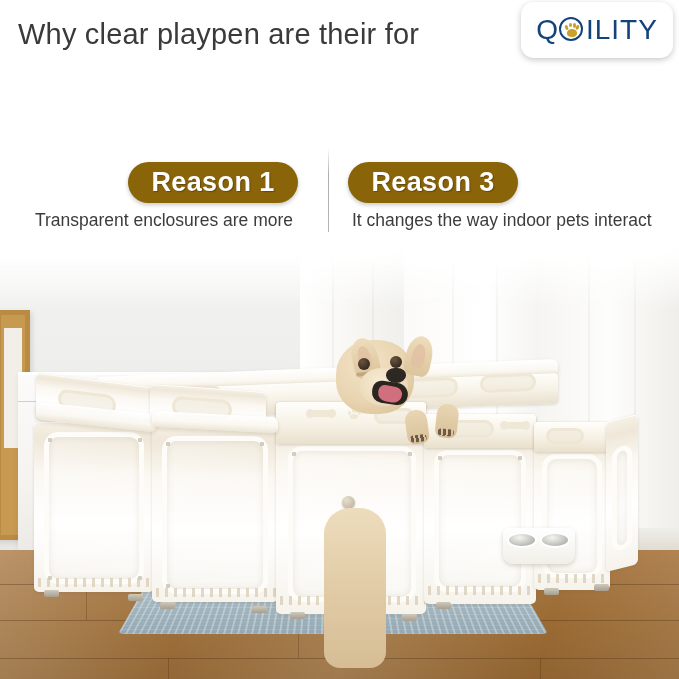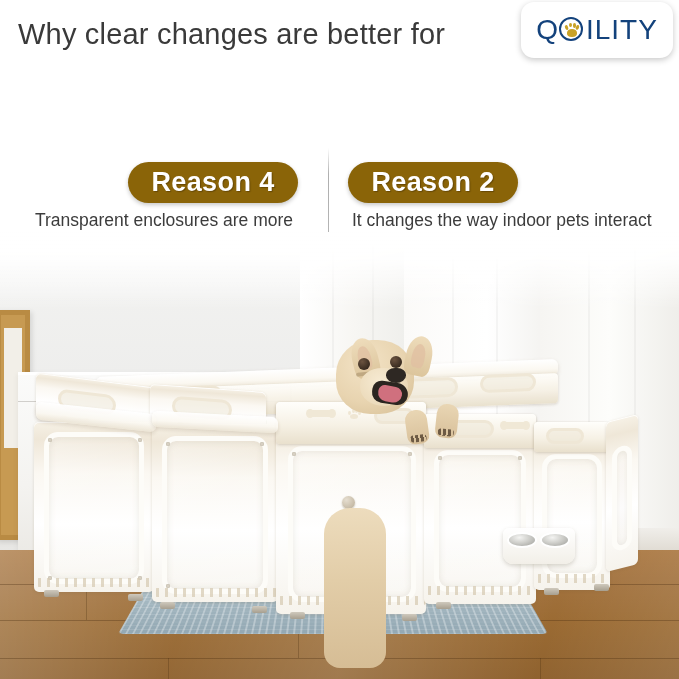--- a/index.html
+++ b/index.html
@@ -265,21 +265,21 @@
     background:radial-gradient(ellipse at 40% 30%,#f4f4f2 0%,#cfcfcb 45%,#9d9d98 100%);
     border:2px solid #ffffff;box-sizing:border-box;
   }
   #bowlA{left:4px;} #bowlB{left:37px;}
 </style>
 </head>
 <body>
 
 <div id="page">
 
-  <div class="kicker">Why clear changes are better for</div>
+  <div class="kicker">Why clear playpen are their for</div>
 
   <div class="logo-card">
     <div class="logo-text">
       <span>Q</span>
         <span class="logo-o">
         <span class="ring"></span>
         <span class="paw">
           <i class="pad p1"></i>
             <i class="pad p2"></i>
             <i class="pad p3"></i>
@@ -287,24 +287,24 @@
             <i class="pad main"></i>
         </span>
       </span>
         <span>ILITY</span>
     </div>
   </div>
 
   <div class="divider"></div>
 
   <div class="badge" id="badge1">
-    <span>Reason 4</span>
+    <span>Reason 1</span>
   </div>
   <div class="badge" id="badge2">
-    <span>Reason 2</span>
+    <span>Reason 3</span>
   </div>
 
   <div class="col-text" id="col1"><span>Transparent enclosures are more relaxing and natural, effectively </span><b>reducing pet anxiety</b><span>.</span></div>
 
   <div class="col-text" id="col2"><span>It changes the way indoor pets interact with each other and makes it easier for owners to </span><b>observe their pets</b><span>.</span></div>
 
   <div class="photo">
 
     <div class="wall"></div>
 

